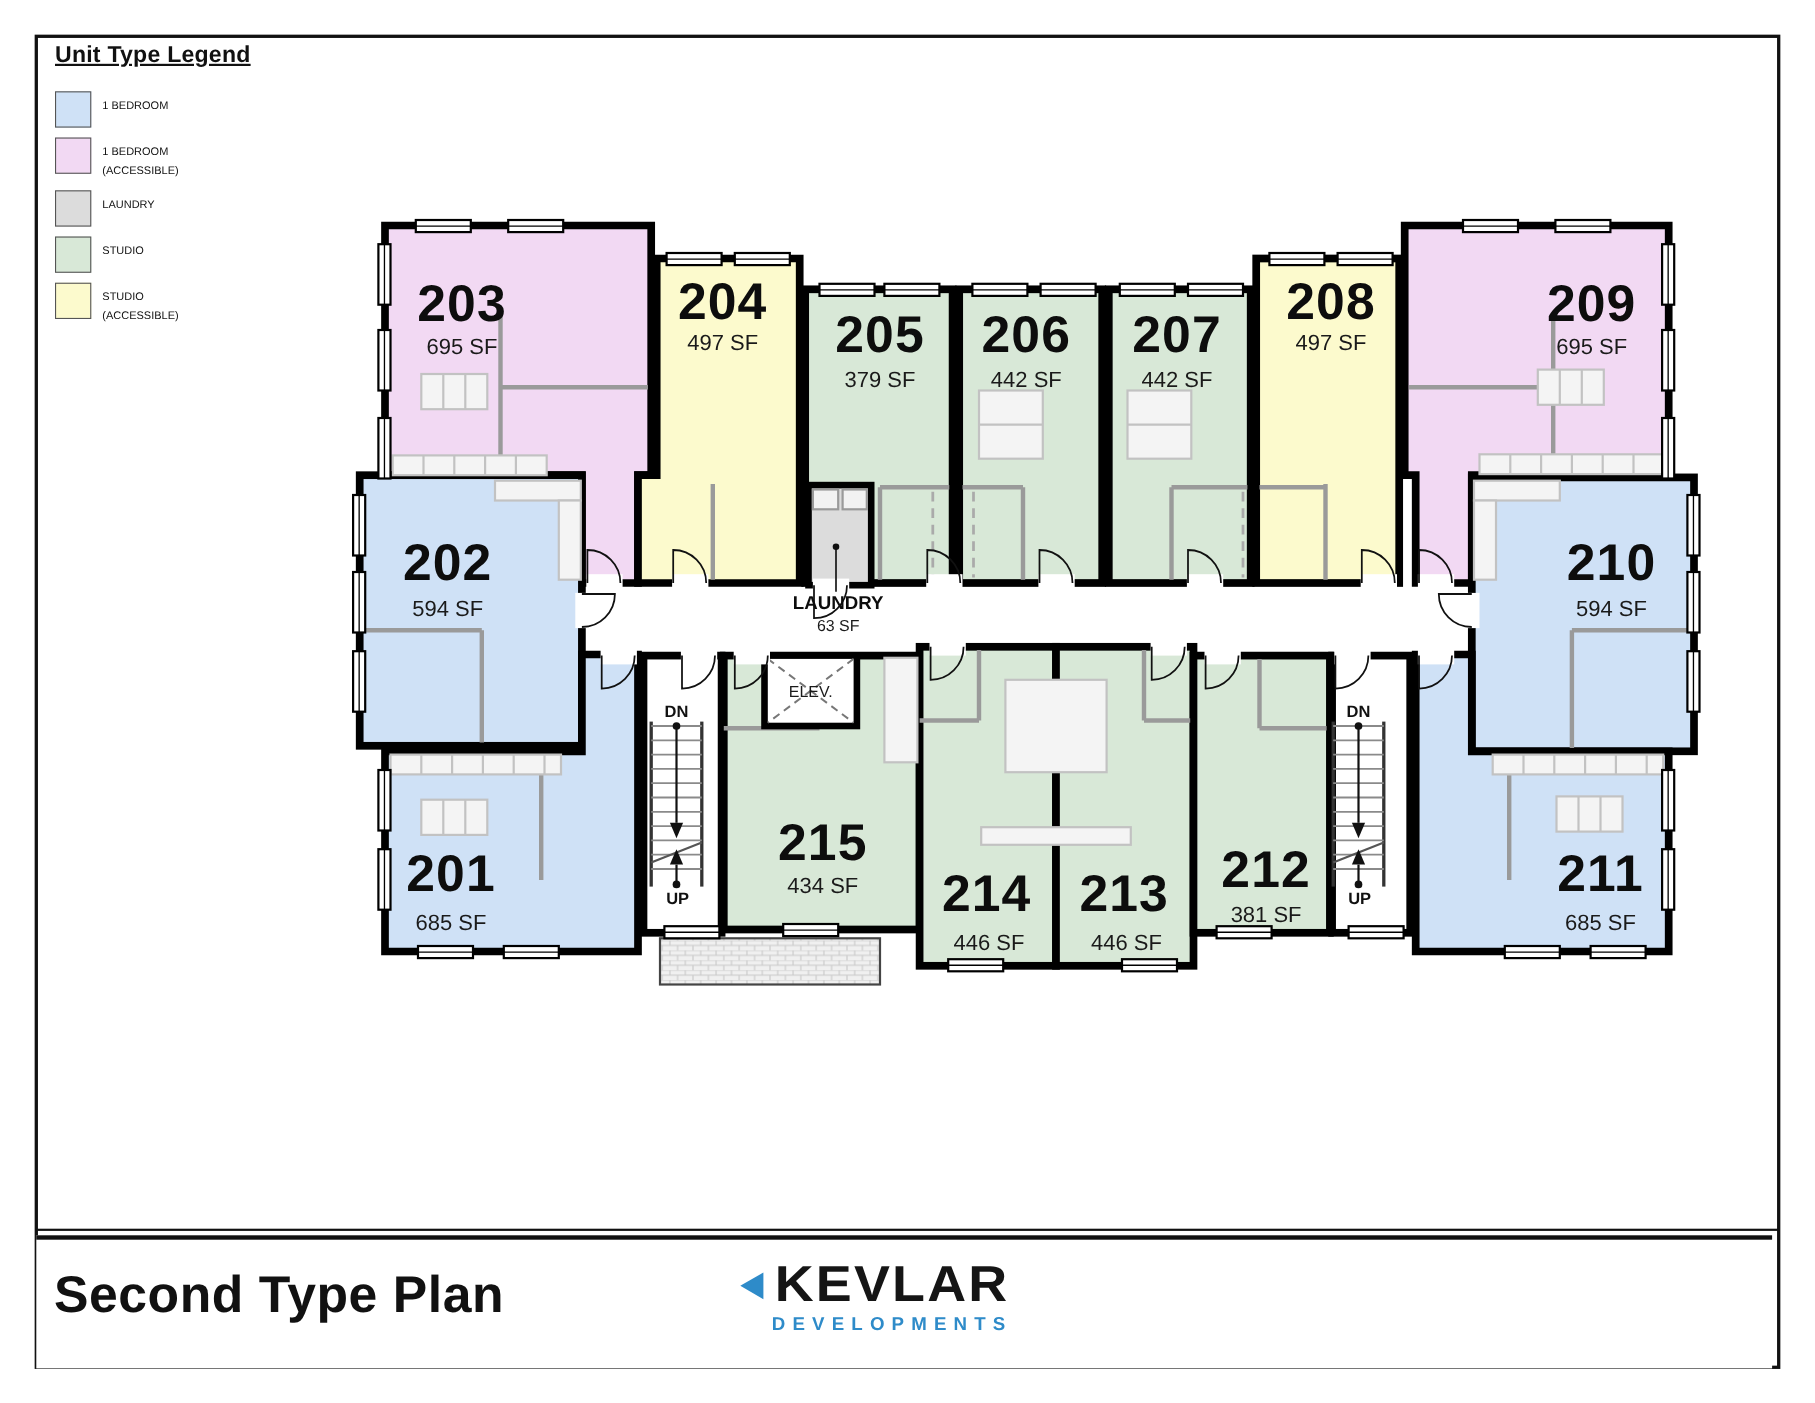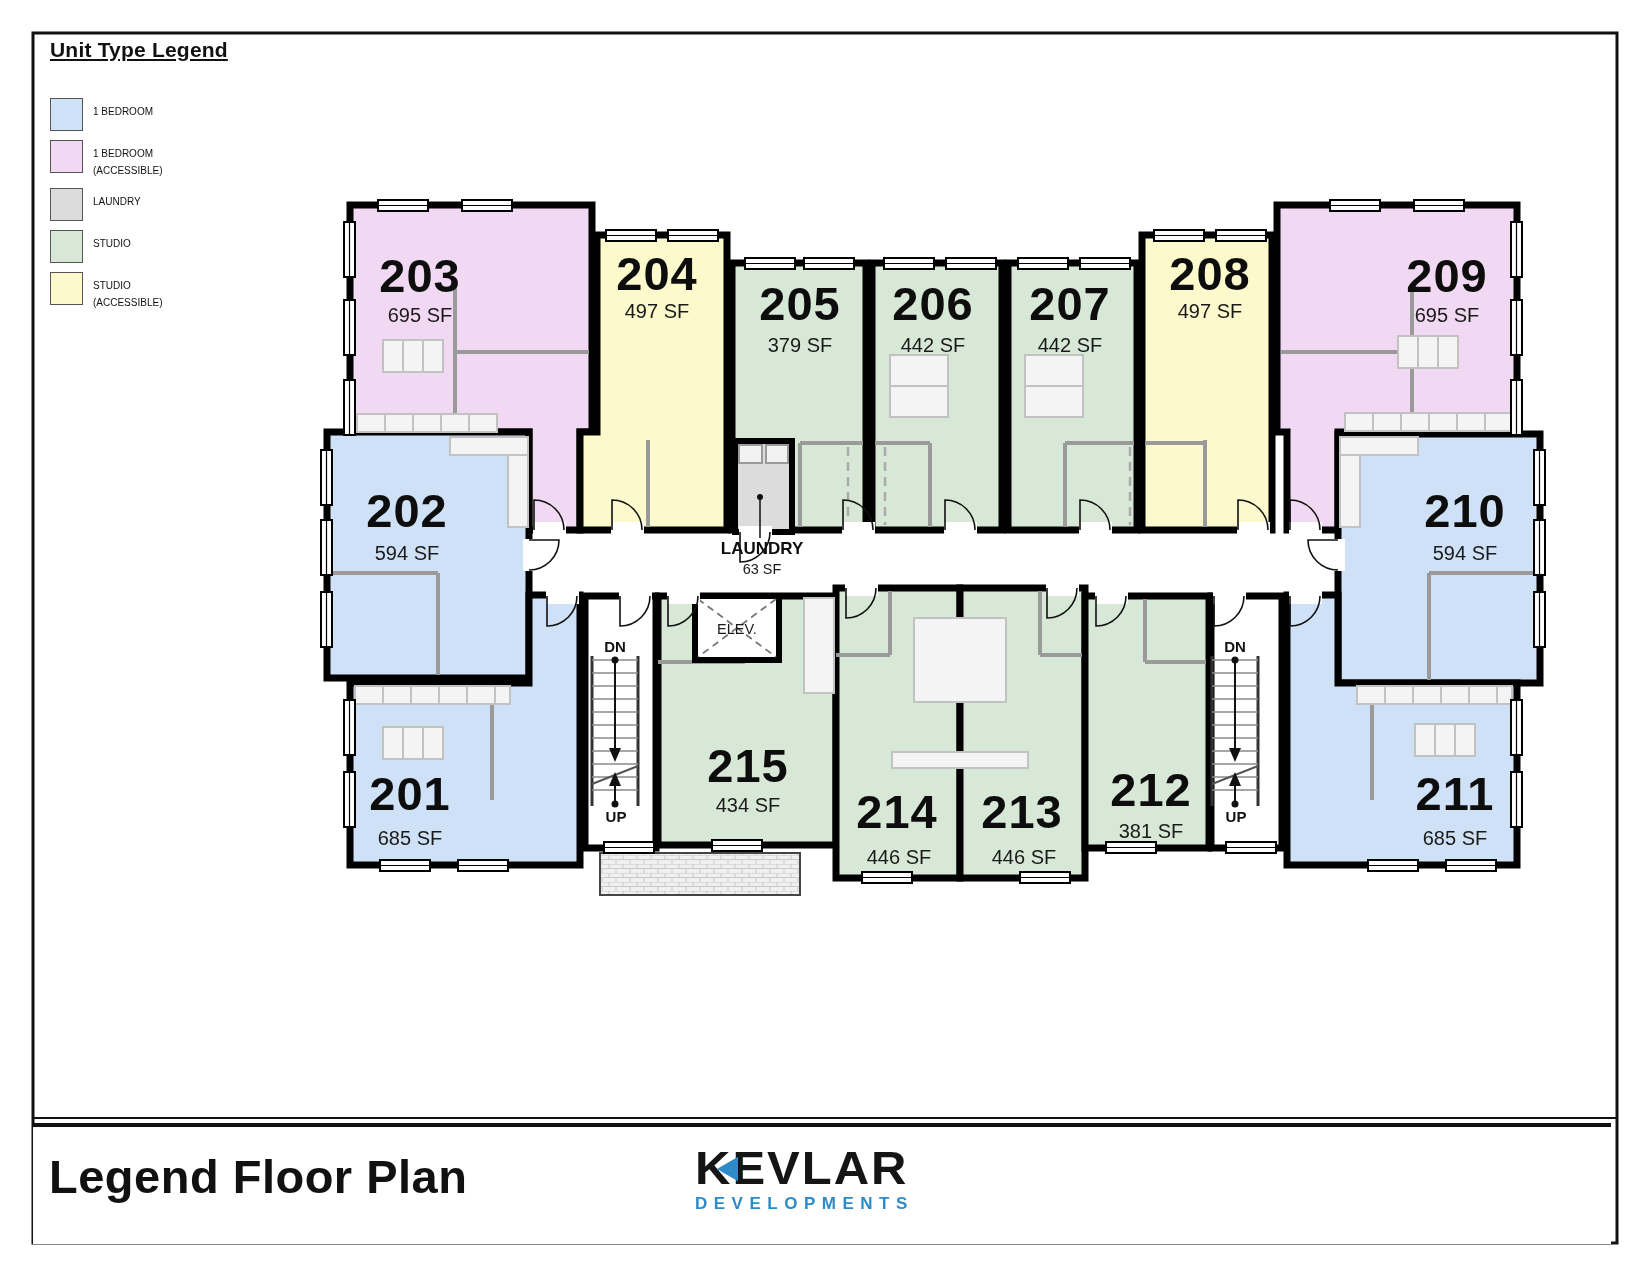--- a/index.html
+++ b/index.html
@@ -1,30 +1,30 @@
 <!DOCTYPE html>
 <html><head>
 <meta charset="utf-8">
 <style>
   html,body{margin:0;padding:0;background:#ffffff;font-family:"Liberation Sans",sans-serif;}
   .page{position:relative;width:1650px;height:1275px;background:#fff;overflow:hidden;}
   .plan-svg{position:absolute;left:0;top:0;width:1650px;height:1275px;}
 
   
   .legend{position:absolute;left:50px;top:38px;width:270px;}
-  .legend-title{font-size:21px;font-weight:bold;text-decoration:underline;color:#111;margin-bottom:36px;letter-spacing:.2px;}
+  .legend-title{font-size:21px;font-weight:bold;text-decoration:underline;color:#111;margin-bottom:21px;letter-spacing:.2px;}
   .legend-item{display:flex;align-items:flex-start;margin-bottom:9px;}
   .legend-swatch{width:31px;height:31px;border:1.5px solid #555;flex:0 0 auto;margin-right:10px;}
   .legend-label{font-size:10px;color:#111;line-height:17px;white-space:pre-line;padding-top:5px;}
 
   
   .tb-sep{position:absolute;left:33px;width:1584px;height:2px;background:#111;top:1117px;}
   .titleblock{position:absolute;left:33px;top:1123px;width:1578px;height:117px;border-top:4px solid #111;background:#fff;}
   .plan-title{position:absolute;left:16px;top:22px;font-size:47px;font-weight:bold;color:#111;margin:0;letter-spacing:.5px;}
-  .logo{position:absolute;left:662px;top:16px;width:320px;text-align:left;}
+  .logo{position:absolute;left:618px;top:16px;width:320px;text-align:center;}
   .logo-name{position:relative;font-size:49px;font-weight:900;color:#151515;letter-spacing:2px;line-height:50px;transform:scaleY(.94);}
   .logo-chevron{position:absolute;left:22px;top:13px;width:0;height:0;border-right:21px solid #2e8bc9;border-top:13px solid transparent;border-bottom:13px solid transparent;}
   .logo-sub{font-size:17px;font-weight:bold;letter-spacing:6.5px;margin-top:1px;}
 
   .unum{font-size:47px;font-weight:bold;letter-spacing:1px;fill:#0d0d0d;}
   .usf{font-size:20px;fill:#1a1a1a;}
   .corlab{font-size:17px;font-weight:bold;fill:#0d0d0d;}
   .corlab2{font-size:14.5px;fill:#1a1a1a;}
   .stair-lab{font-size:15px;font-weight:bold;fill:#111;}
   svg text{text-anchor:middle;}
@@ -380,21 +380,21 @@
     </div>
     <div class="legend-item">
       <div class="legend-swatch" style="background: rgb(252, 250, 205);"></div>
       <div class="legend-label">STUDIO
 (ACCESSIBLE)</div>
     </div>
   </div>
 
   <div class="tb-sep"></div>
   <div class="titleblock">
-    <h1 class="plan-title">Legend Floor Plan</h1>
+    <h1 class="plan-title">Second Type Plan</h1>
     <div class="logo">
       <div class="logo-name">
         <span>KEVLAR</span>
         <span class="logo-chevron"></span>
       </div>
       <div class="logo-sub" style="color: rgb(46, 139, 201);">DEVELOPMENTS</div>
     </div>
   </div>
 </div>
 

